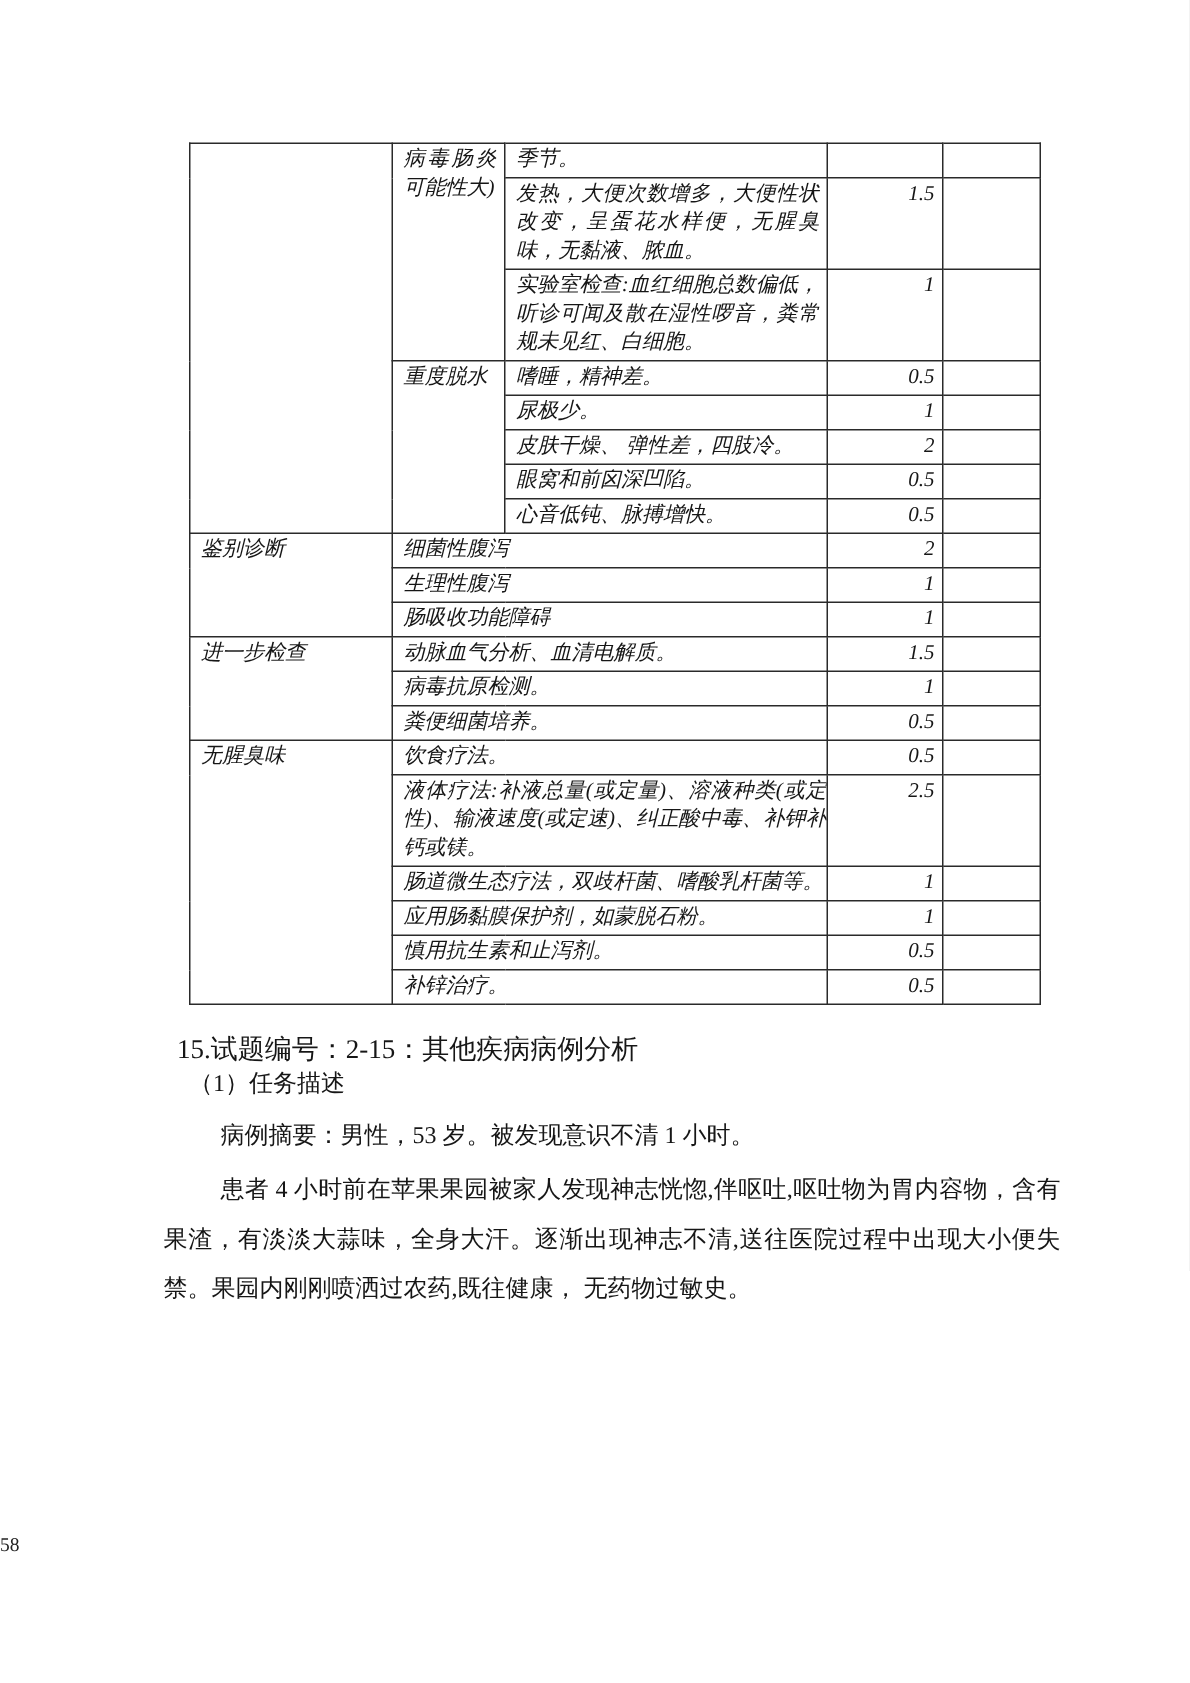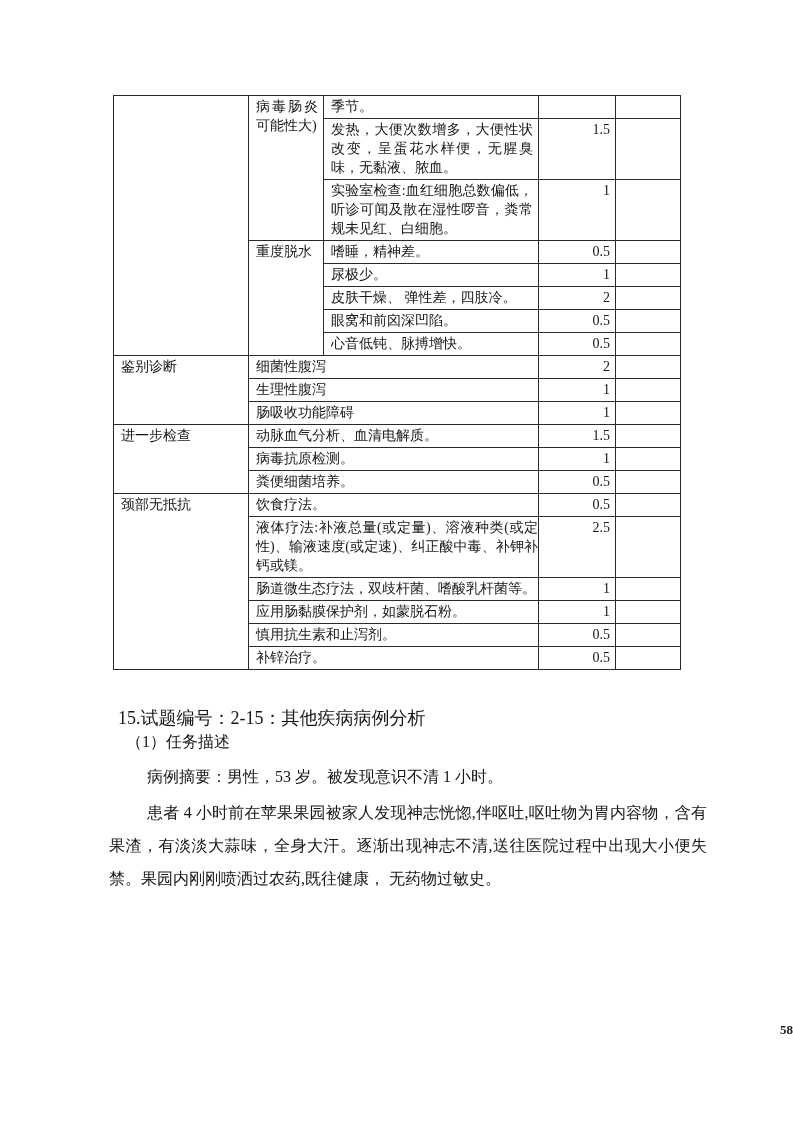--- a/index.html
+++ b/index.html
@@ -12,39 +12,40 @@
     font-family: "Liberation Serif", "DejaVu Serif", serif;
     color: #161616;
     overflow: hidden;
     box-sizing: border-box;
     padding: 95px 83px 0 106px;
   }
   table.score {
     border-collapse: collapse;
     table-layout: fixed;
     width: 567px;
-    margin-left: 7px;
+    margin-left: 20px;
+    font-style: italic;
   }
   table.score td {
     border: 1px solid #2a2a2a;
     font-size: 14px;
     line-height: 19px;
     padding: 1px 5px 2px 7px;
     vertical-align: top;
     text-align: justify;
     word-break: break-all;
     overflow: hidden;
   }
   table.score td.merged { padding-right: 0; }
   table.score td.score-col { text-align: right; }
   h1.sec-heading {
     font-size: 18px;
     font-weight: normal;
     line-height: 24px;
-    margin: 36px 0 0 12px;
+    margin: 17px 0 0 12px;
   }
   h2.task-heading {
     font-size: 16px;
     font-weight: normal;
     line-height: 20px;
     margin: 2px 0 0 20px;
   }
   .bodytext p {
     font-size: 16px;
     line-height: 33px;
@@ -52,24 +53,23 @@
     text-align: justify;
     text-indent: 38px;
     word-break: break-all;
   }
   .bodytext { margin-top: 8px; }
   .pagenum {
     position: absolute;
     top: 1022px;
     left: 0;
     width: 793px;
-    text-align: right;
+    text-align: left;
     font-size: 13px;
     color: #222;
-    font-weight: bold;
   }
 </style>
 </head>
 <body>
 
 <div class="page">
 
   <table class="score">
     <colgroup>
       <col style="width:135px">
@@ -151,21 +151,21 @@
         <td class="score-col">1</td>
         <td></td>
       </tr>
       <tr>
         <td class="merged" colspan="2">粪便细菌培养。</td>
         <td class="score-col">0.5</td>
         <td></td>
       </tr>
 
       <tr>
-        <td rowspan="6">颈部无抵抗</td>
+        <td rowspan="6">无腥臭味</td>
         <td class="merged" colspan="2">饮食疗法。</td>
         <td class="score-col">0.5</td>
         <td></td>
       </tr>
       <tr>
         <td class="merged" colspan="2">液体疗法:补液总量(或定量)、溶液种类(或定性)、输液速度(或定速)、纠正酸中毒、补钾补钙或镁。</td>
         <td class="score-col">2.5</td>
         <td></td>
       </tr>
       <tr>

